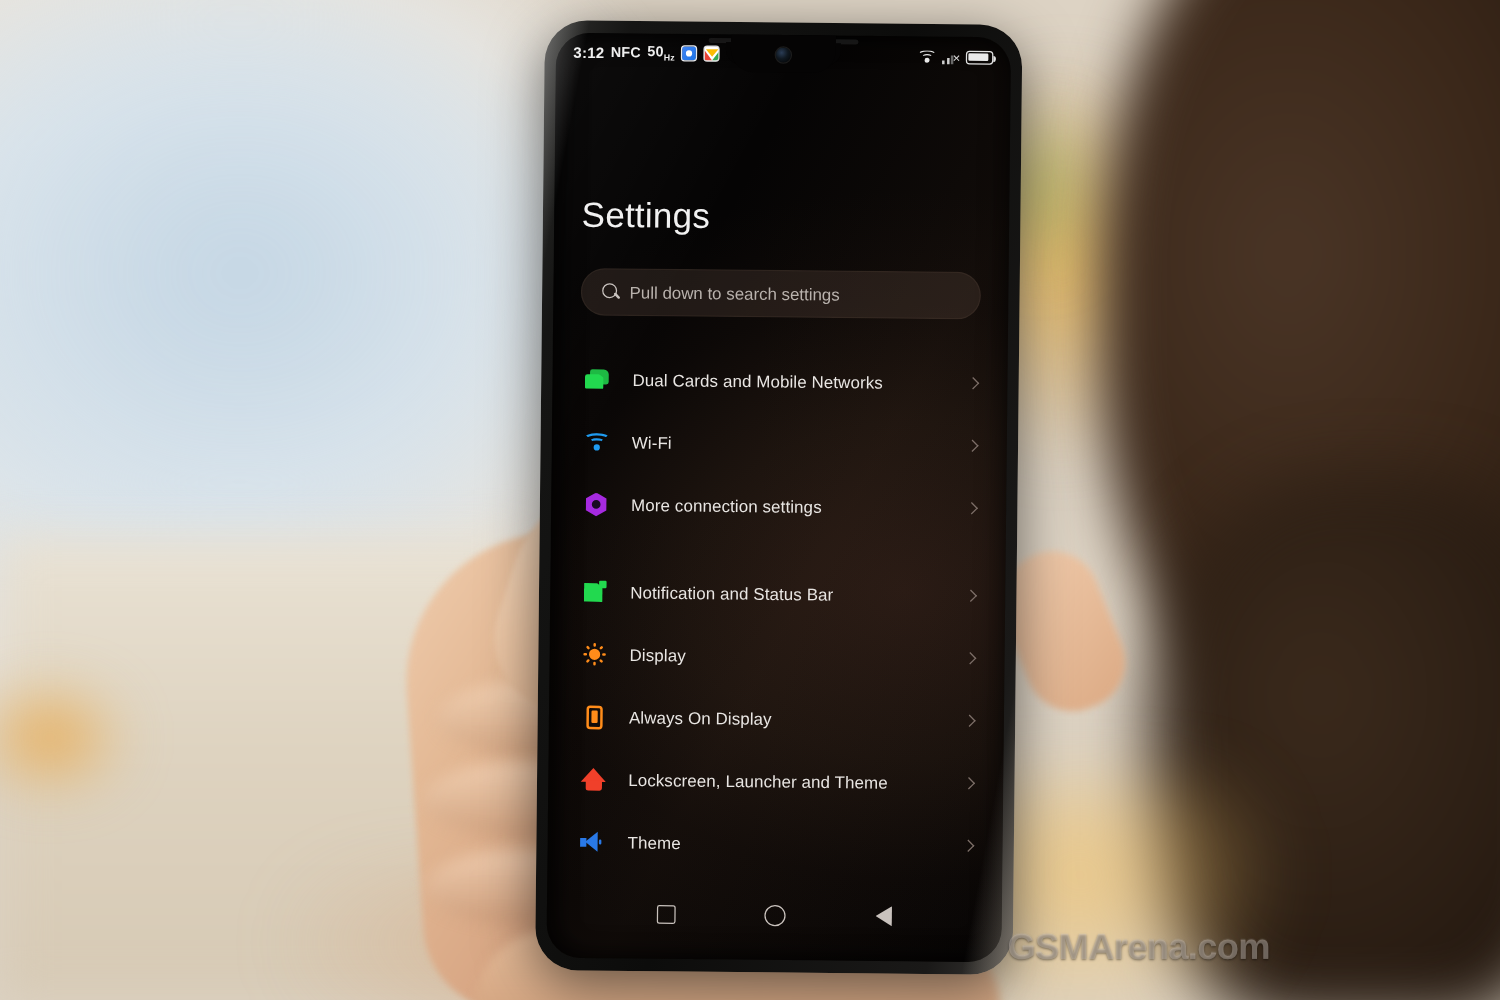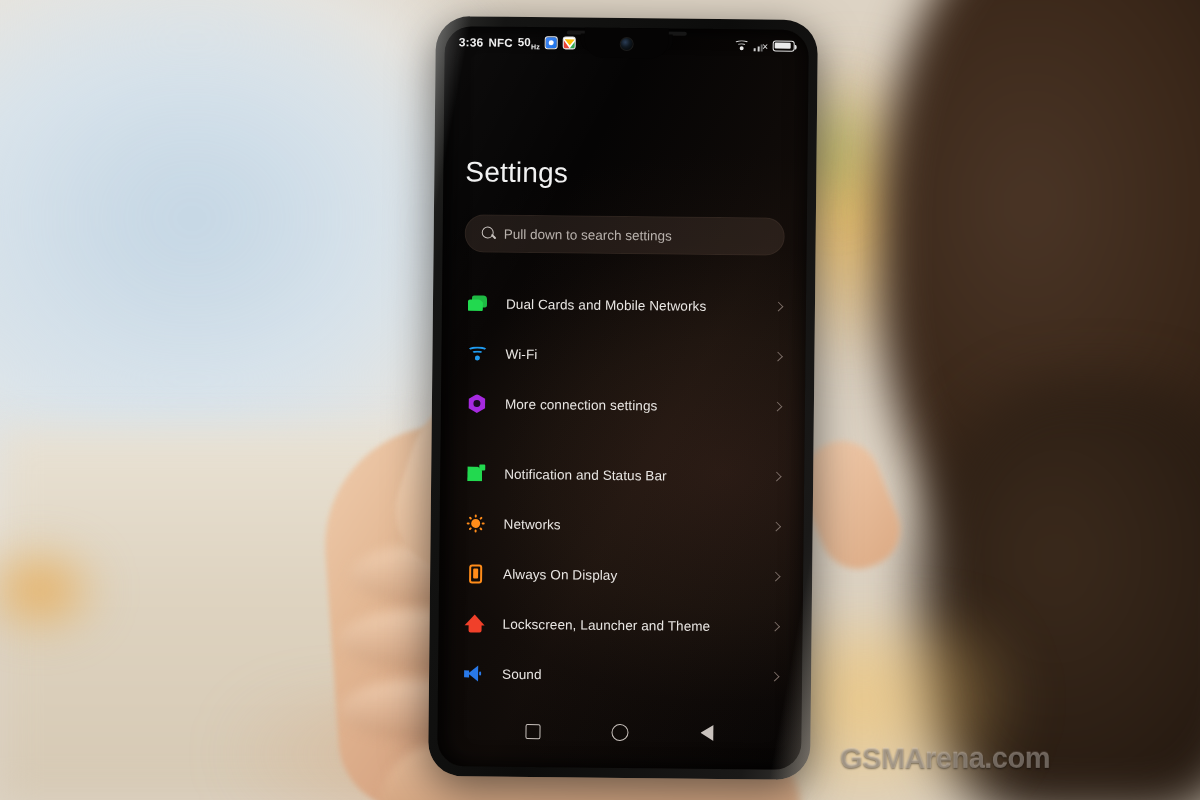--- a/index.html
+++ b/index.html
@@ -306,21 +306,21 @@
      border-right:13px solid #c9c2bd;
      clip-path:polygon(0 0,100% 0,100% 100%,0 100%);}
 
   .screen-edge-shadow{
     position:absolute; inset:0; border-radius:27px; pointer-events:none;
     box-shadow:inset 0 0 22px rgba(0,0,0,.75), inset 8px 0 18px rgba(0,0,0,.5);
   }
 
   
   .watermark{
-    position:absolute; left:840px; top:742px;
+    position:absolute; left:806px; top:742px;
     font-size:29px; font-weight:700; letter-spacing:-.5px;
     color:rgba(208,196,186,.40);
     text-shadow:0 1px 2px rgba(0,0,0,.45), 0 -1px 1px rgba(255,255,255,.12);
     z-index:20; white-space:nowrap;
   }
 </style>
 </head>
 <body>
 
 <div id="scene">
@@ -350,21 +350,21 @@
   <div class="phone">
     <div class="screen">
 
       <div class="earpiece"></div>
       <div class="notch">
         <div class="notch-cam"></div>
       </div>
 
       <div class="statusbar">
         <div class="sb-left">
-          <span class="sb-clock">3:36</span>
+          <span class="sb-clock">3:12</span>
           <span class="sb-nfc">NFC</span>
           <span class="sb-hz"><span>50</span><sub>Hz</sub></span>
           <span class="sb-icon ic-app1"></span>
           <span class="sb-icon ic-gmail"></span>
         </div>
         <div class="sb-right">
           <span class="ic-wifi">
               <i></i>
               <i></i>
               <i></i>
@@ -437,21 +437,21 @@
           <div class="row">
             <span class="row-ic">
               <span class="i-sun">
                   <b></b>
                   <i></i>
                   <i></i>
                   <i></i>
                   <i></i>
                 </span>
             </span>
-            <span class="row-label">Networks</span>
+            <span class="row-label">Display</span>
             <span class="row-chev"></span>
           </div>
 
           <div class="row">
             <span class="row-ic">
               <span class="i-aod"></span>
             </span>
             <span class="row-label">Always On Display</span>
             <span class="row-chev"></span>
           </div>
@@ -463,21 +463,21 @@
             <span class="row-label">Lockscreen, Launcher and Theme</span>
             <span class="row-chev"></span>
           </div>
 
           <div class="row">
             <span class="row-ic">
               <span class="i-spk">
                   <b></b>
                 </span>
             </span>
-            <span class="row-label">Sound</span>
+            <span class="row-label">Theme</span>
             <span class="row-chev"></span>
           </div>
 
         </div>
       </div>
 
       <div class="navbar">
         <span class="nav-sq"></span>
         <span class="nav-ci"></span>
         <span class="nav-tr"></span>

